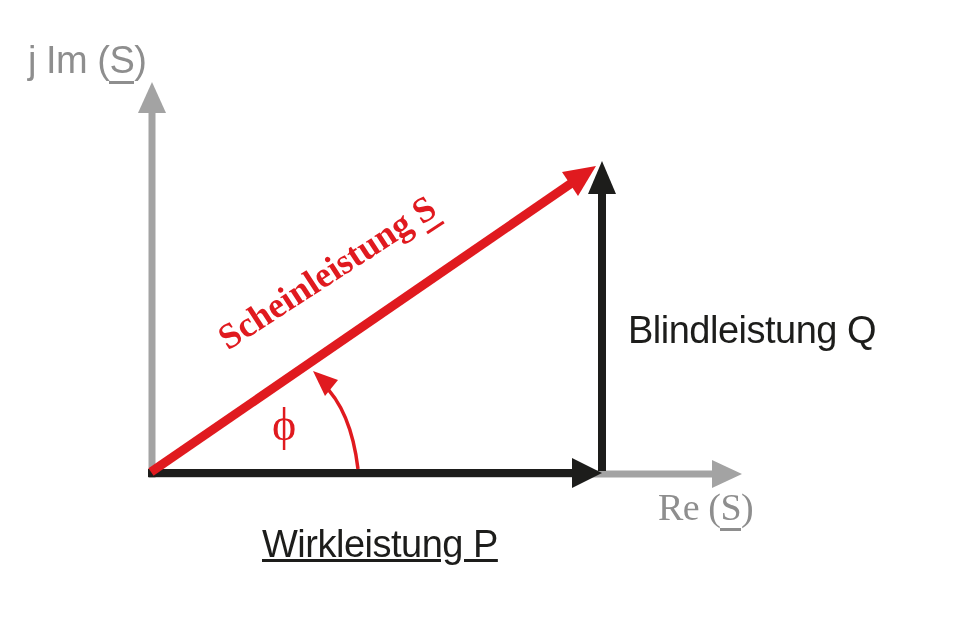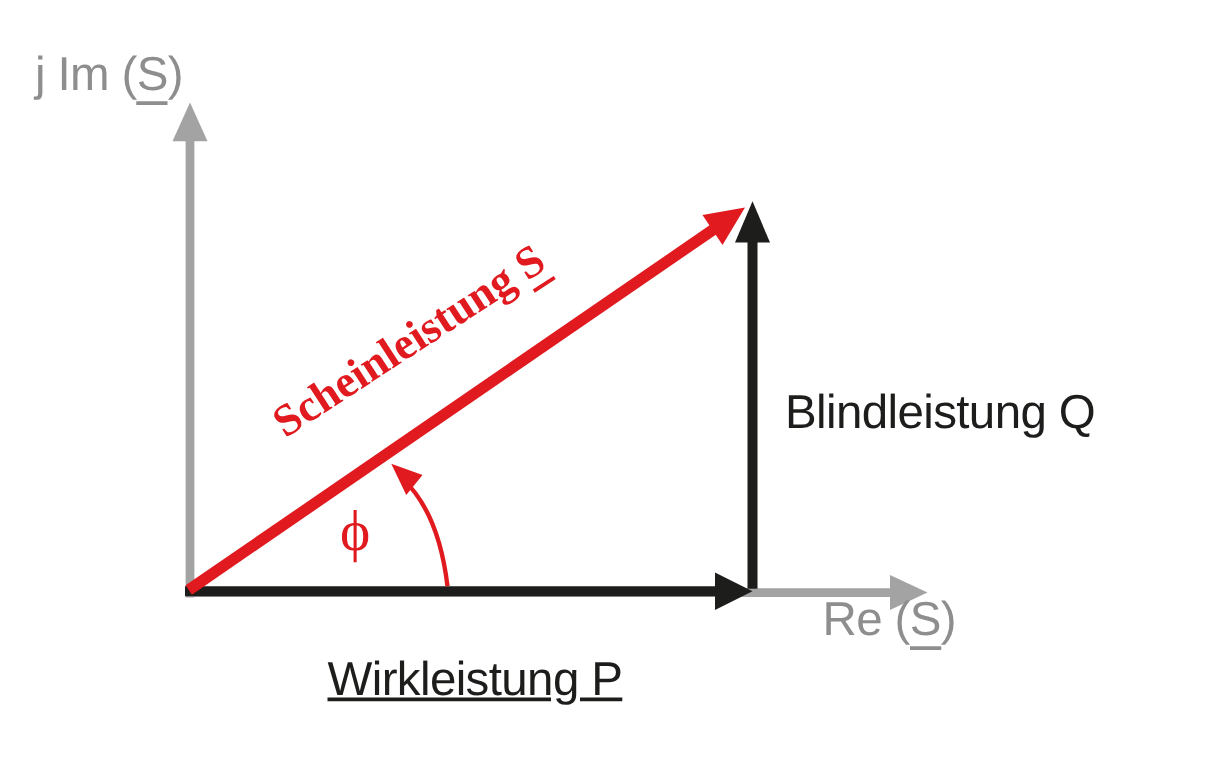--- a/index.html
+++ b/index.html
@@ -85,21 +85,21 @@
     <polygon class="fl-red" points="596,166 578,196 562,172"></polygon>
 
     <path class="st-red" stroke-width="3.5" d="M 358 469 Q 351 410 322 383"></path>
     <polygon class="fl-red" points="313,371 338,380 325,396"></polygon>
   </svg>
 
   <div class="label gray" style="left:28px; top:38px;">
     <span>j Im (</span><span class="u">S</span><span>)</span>
   </div>
 
-  <div class="label gray" style="left:658px; top:474px;">
+  <div class="label gray" style="left:658px; top:485px;font-family:Liberation Serif, serif;">
     <span>Re (</span><span class="u">S</span><span>)</span>
   </div>
 
   <div class="label red serif rotated" style="left:234px; top:316px;">
     <span>Scheinleistung </span><span class="u">S</span>
   </div>
 
   <div class="label black" style="left:628px; top:272px;margin-top:36px;">Blindleistung Q</div>
 
   <div class="label black" style="left:262px; top:522px;text-decoration:underline;">Wirkleistung P</div>

